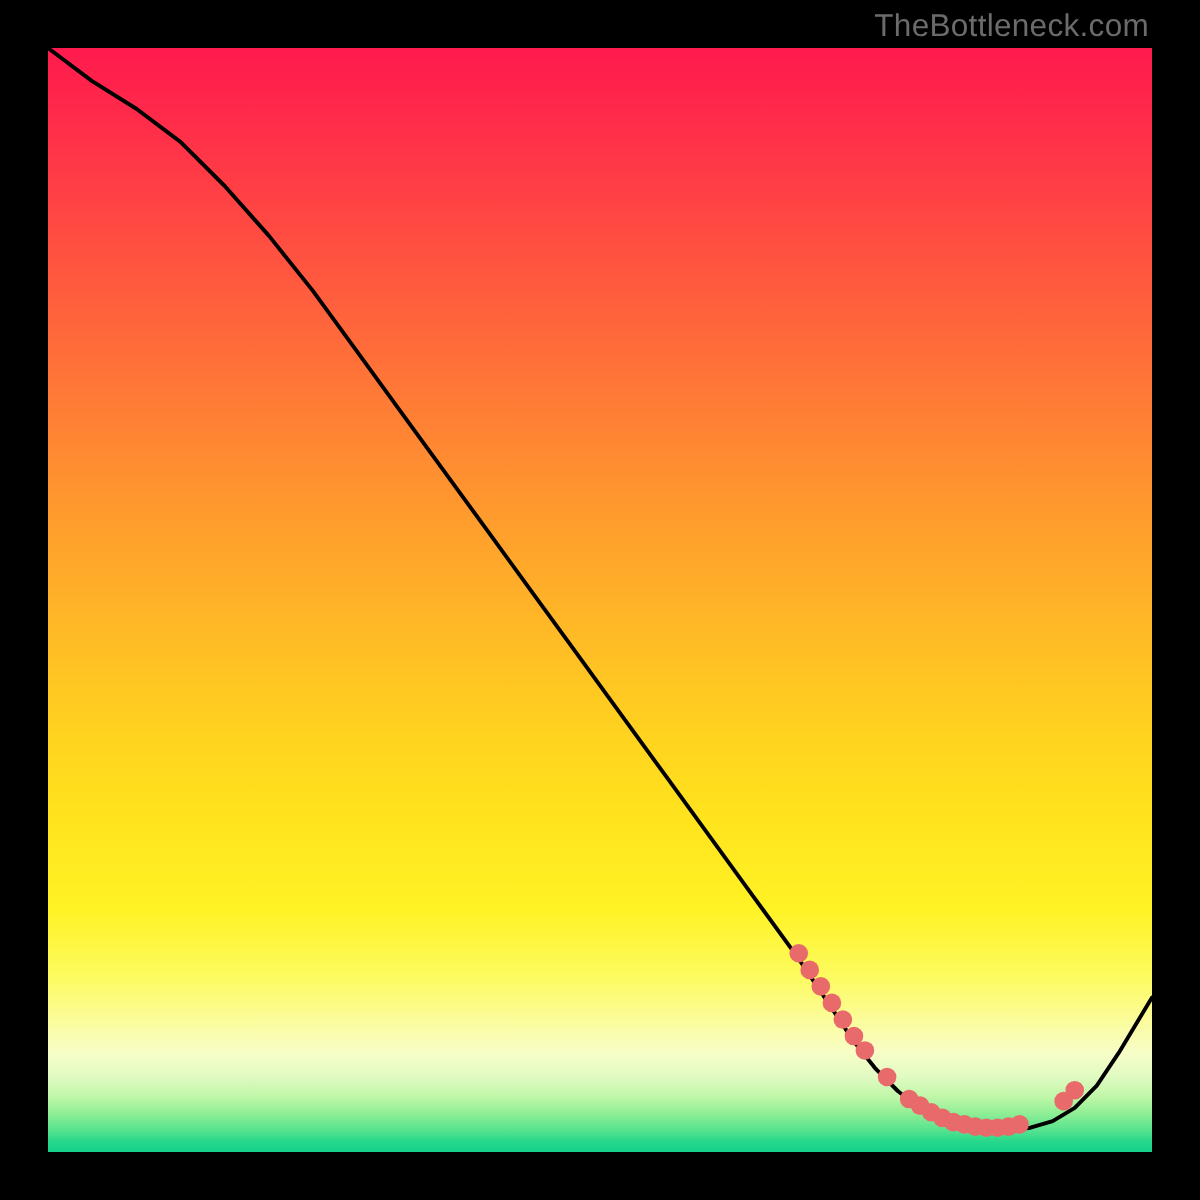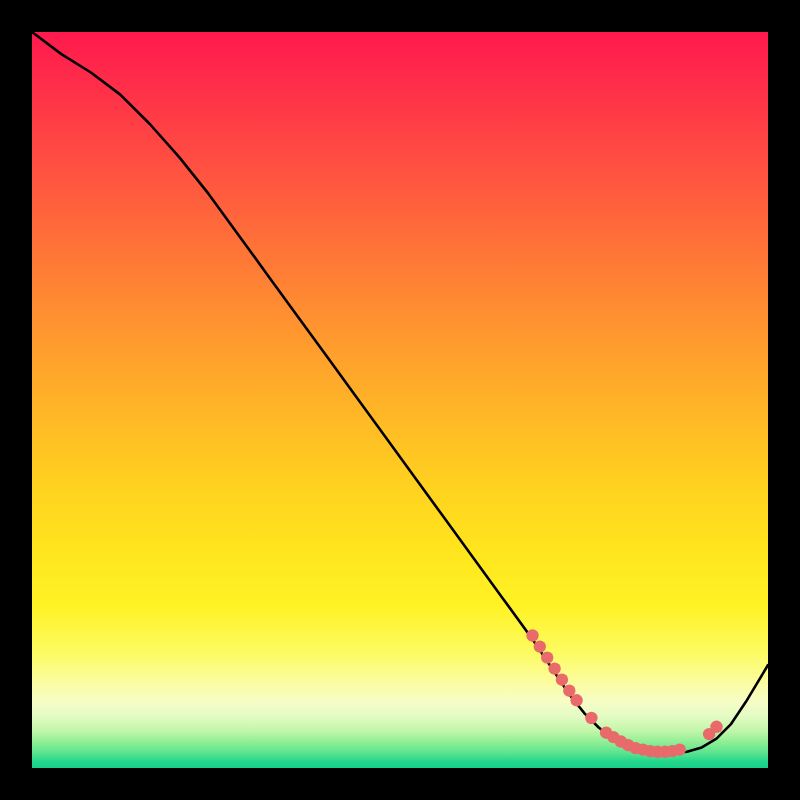--- a/index.html
+++ b/index.html
@@ -63,20 +63,21 @@
     top: 0;
     width: 736px;
     height: 736px;
     overflow: visible;
   }
 </style>
 </head>
 <body>
 
 <div class="frame">
+  <div class="watermark">TheBottleneck.com</div>
   <div class="plot">
     <svg class="curve" viewBox="0 0 736 736" preserveAspectRatio="none">
       <path id="main-curve" fill="none" stroke-width="2.6" stroke-linecap="round" stroke-linejoin="round" d="M0.0 0.0 L29.4 22.1 L58.9 40.5 L88.3 62.6 L117.8 92.0 L147.2 125.1 L176.6 161.9 L206.1 202.4 L235.5 242.9 L265.0 283.4 L294.4 323.8 L323.8 364.3 L353.3 404.8 L382.7 445.3 L412.2 485.8 L441.6 526.2 L471.0 566.7 L500.5 607.2 L522.6 640.3 L537.3 662.4 L552.0 680.8 L566.7 695.5 L581.4 706.6 L596.2 713.9 L610.9 719.1 L625.6 721.3 L640.3 721.3 L655.0 719.8 L669.8 715.4 L684.5 706.6 L699.2 691.8 L713.9 669.8 L736.0 633.0" stroke="#000000"></path>
       <g id="dot-layer">
           <circle cx="500.5" cy="603.5" r="6.2" fill="#e86a6a" stroke="#c94f4f" stroke-width="0"></circle>
           <circle cx="507.8" cy="614.6" r="6.2" fill="#e86a6a" stroke="#c94f4f" stroke-width="0"></circle>
           <circle cx="515.2" cy="625.6" r="6.2" fill="#e86a6a" stroke="#c94f4f" stroke-width="0"></circle>
           <circle cx="522.6" cy="636.6" r="6.2" fill="#e86a6a" stroke="#c94f4f" stroke-width="0"></circle>
           <circle cx="529.9" cy="647.7" r="6.2" fill="#e86a6a" stroke="#c94f4f" stroke-width="0"></circle>
           <circle cx="537.3" cy="658.7" r="6.2" fill="#e86a6a" stroke="#c94f4f" stroke-width="0"></circle>

